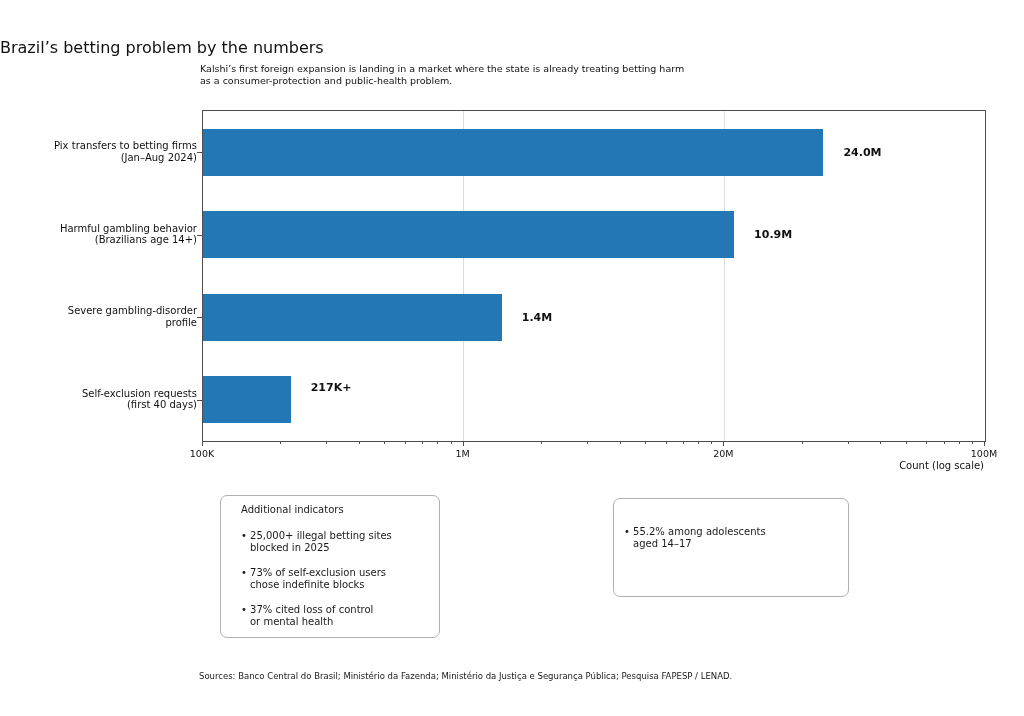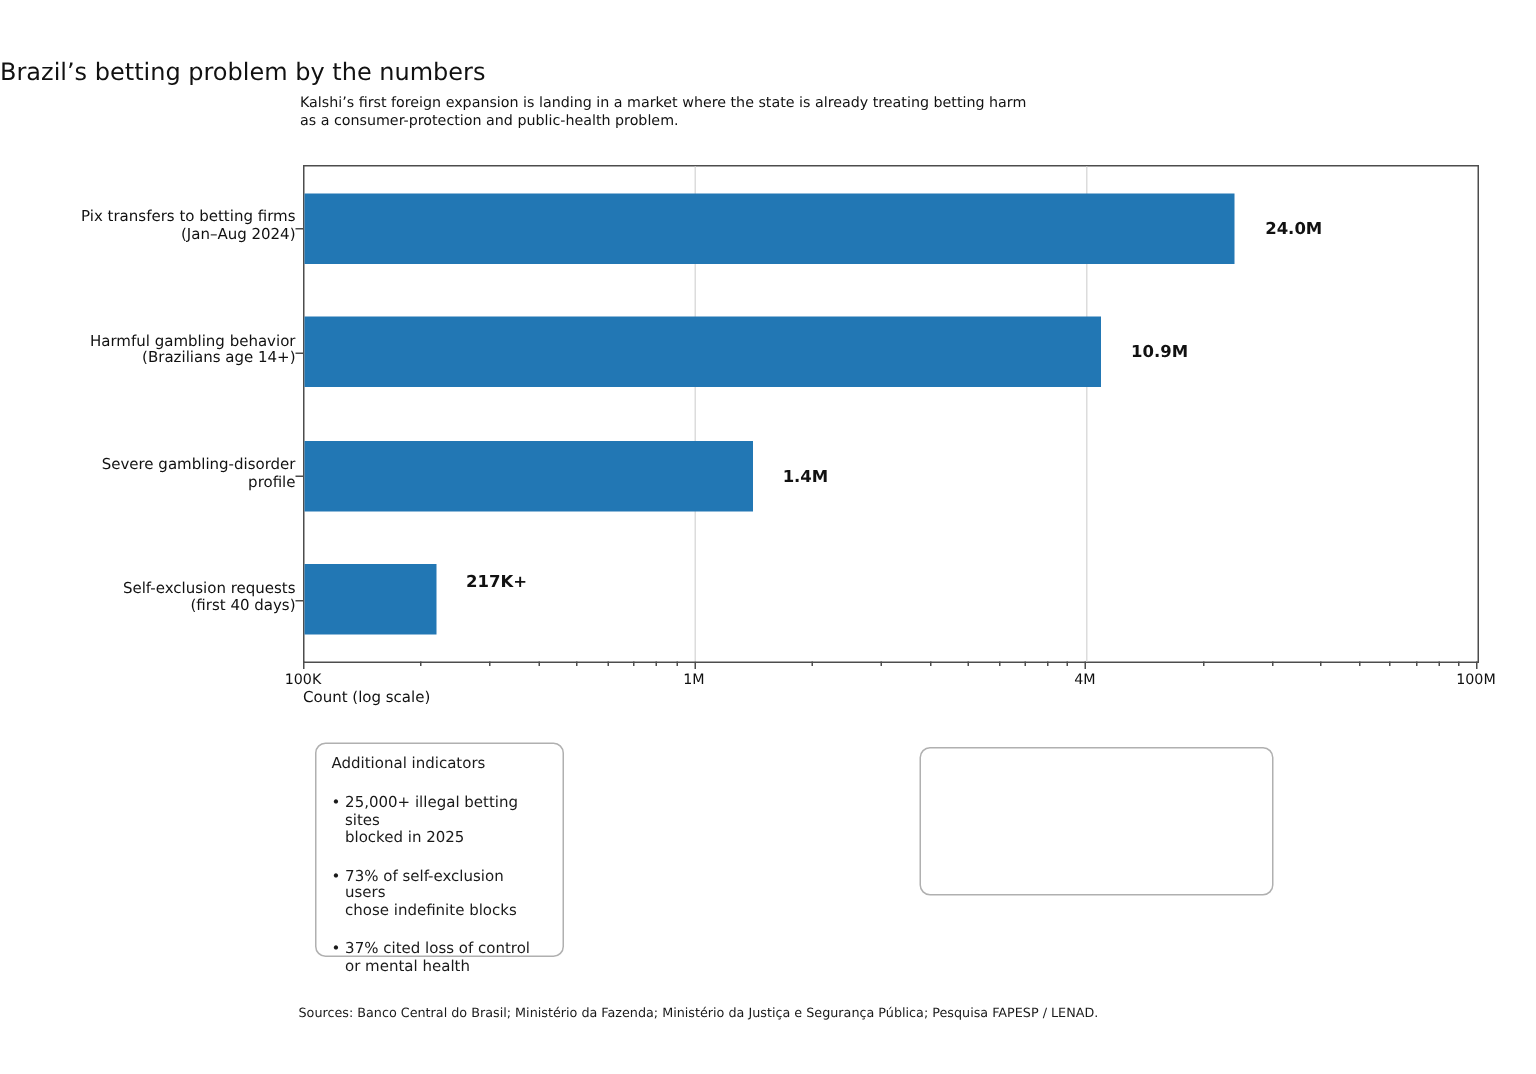--- a/index.html
+++ b/index.html
@@ -30,28 +30,28 @@
     line-height:11.5px;white-space:pre-line;transform:translateY(-50%);
     color:#111;width:200px;
   }
   .xtick-major{position:absolute;width:1px;height:5px;background:#4d4d4d;}
   .xtick-minor{position:absolute;width:1px;height:3px;background:#4d4d4d;}
   .xtick-label{
     position:absolute;font-size:9.5px;transform:translateX(-50%);
     white-space:nowrap;color:#111;
   }
   .xlabel{
-    position:absolute;left:202px;top:460px;width:782px;text-align:left;
+    position:absolute;left:202px;top:460px;width:782px;text-align:right;
     font-size:10px;color:#111;
   }
   .ibox{
     position:absolute;border:1px solid #b0b0b0;border-radius:7px;
     box-sizing:border-box;background:#fff;font-size:10px;color:#1a1a1a;
   }
-  .ibox-left{left:210px;top:495px;width:166px;height:143px;padding:8px 10px;}
+  .ibox-left{left:220px;top:495px;width:220px;height:143px;padding:8px 20px;}
   .ibox-right{left:613px;top:498px;width:236px;height:99px;padding:27px 10px 8px 10px;}
   .ibox-heading{font-size:10px;line-height:12px;}
   .bullet{
     white-space:pre-line;line-height:11.5px;margin-top:14px;
     padding-left:9px;text-indent:-9px;
   }
   .ibox-right .bullet:first-child{margin-top:0;}
   .sources{
     position:absolute;left:199px;top:671px;font-size:8.5px;color:#1a1a1a;
     white-space:nowrap;
@@ -91,38 +91,40 @@
 blocked in 2025</div>
         <div class="bullet">• 73% of self-exclusion users
 chose indefinite blocks</div>
         <div class="bullet">• 37% cited loss of control
 or mental health</div>
       </div>
   </div>
 
   <div class="ibox ibox-right">
     <div>
+        <div class="bullet">• 55.2% among adolescents
+aged 14–17</div>
       </div>
   </div>
 
   <div class="sources">Sources: Banco Central do Brasil; Ministério da Fazenda; Ministério da Justiça e Segurança Pública; Pesquisa FAPESP / LENAD.</div>
 <div class="ylabel" style="top: 151.25px;">Pix transfers to betting firms
 (Jan–Aug 2024)</div>
     <div class="ylabel" style="top: 233.75px;">Harmful gambling behavior
 (Brazilians age 14+)</div>
     <div class="ylabel" style="top: 316.25px;">Severe gambling-disorder
 profile</div>
     <div class="ylabel" style="top: 398.75px;">Self-exclusion requests
 (first 40 days)</div>
     <div class="xtick-major" style="left: 202px; top: 441px;"></div>
     <div class="xtick-label" style="left: 202px; top: 448px;">100K</div>
     <div class="xtick-major" style="left: 462.667px; top: 441px;"></div>
     <div class="xtick-label" style="left: 462.667px; top: 448px;">1M</div>
     <div class="xtick-major" style="left: 723.333px; top: 441px;"></div>
-    <div class="xtick-label" style="left: 723.333px; top: 448px;">4M</div>
+    <div class="xtick-label" style="left: 723.333px; top: 448px;">20M</div>
     <div class="xtick-major" style="left: 984px; top: 441px;"></div>
     <div class="xtick-label" style="left: 984px; top: 448px;">100M</div>
     <div class="xtick-minor" style="left: 280.468px; top: 441px;"></div>
     <div class="xtick-minor" style="left: 326.37px; top: 441px;"></div>
     <div class="xtick-minor" style="left: 358.937px; top: 441px;"></div>
     <div class="xtick-minor" style="left: 384.198px; top: 441px;"></div>
     <div class="xtick-minor" style="left: 404.838px; top: 441px;"></div>
     <div class="xtick-minor" style="left: 422.289px; top: 441px;"></div>
     <div class="xtick-minor" style="left: 437.405px; top: 441px;"></div>
     <div class="xtick-minor" style="left: 450.739px; top: 441px;"></div>

